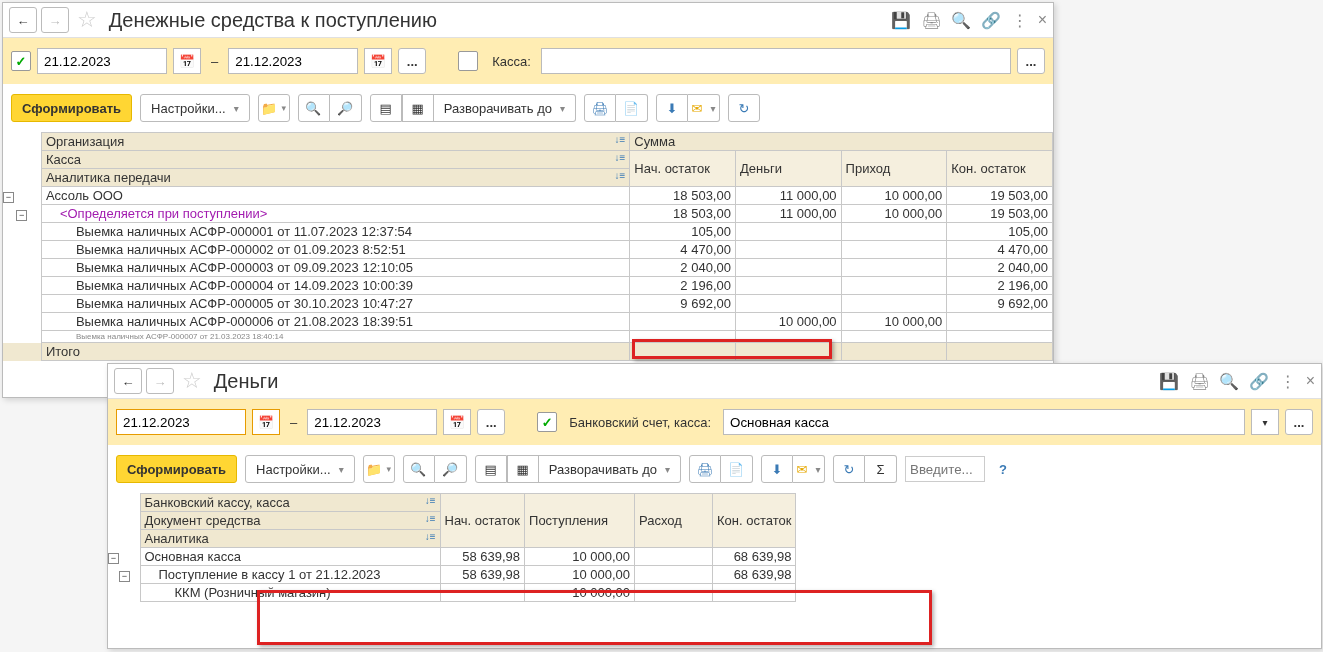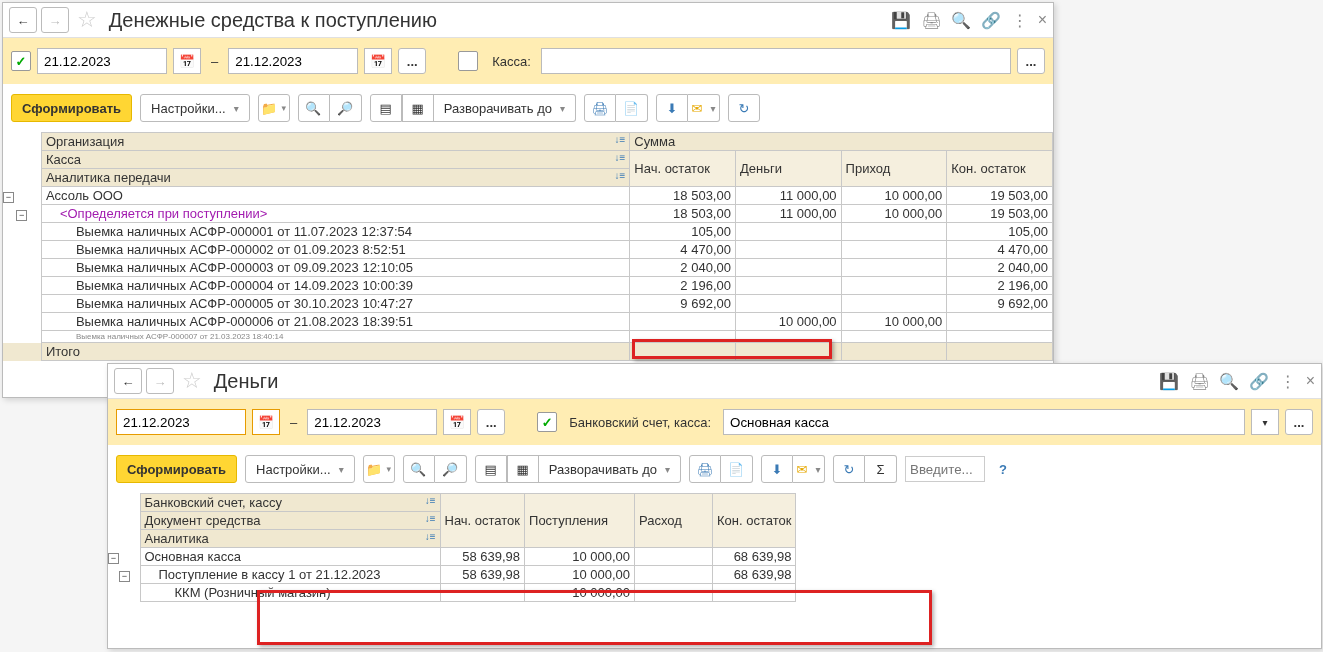--- a/index.html
+++ b/index.html
@@ -364,21 +364,21 @@
     <input class="search-in" placeholder="Введите..." style="">
     <span style="color:#3a7ab5;font-weight:bold;padding-left:6px">?</span>
   </div>
   <div class="report-area">
     <table class="rpt-table" style="width:auto">
       <tbody>
           <tr>
         <td class="expander-col"></td>
             <td class="expander-col"></td>
             <td class="expander-col"></td>
-        <th class="hdr" style="width:300px"><span>Банковский счет, кассу</span><span class="sort-ic">↓≡</span></th>
+        <th class="hdr" style="width:300px"><span>Банковский кассу, касса</span><span class="sort-ic">↓≡</span></th>
         <th class="hdr2" rowspan="3" style="width:78px">Нач. остаток</th>
         <th class="hdr2" rowspan="3" style="width:110px">Поступления</th>
         <th class="hdr2" rowspan="3" style="width:78px">Расход</th>
         <th class="hdr2" rowspan="3" style="width:78px">Кон. остаток</th>
       </tr>
       <tr>
         <td class="expander-col"></td>
             <td class="expander-col"></td>
             <td class="expander-col"></td>
         <th class="hdr"><span>Документ средства</span><span class="sort-ic">↓≡</span></th>

